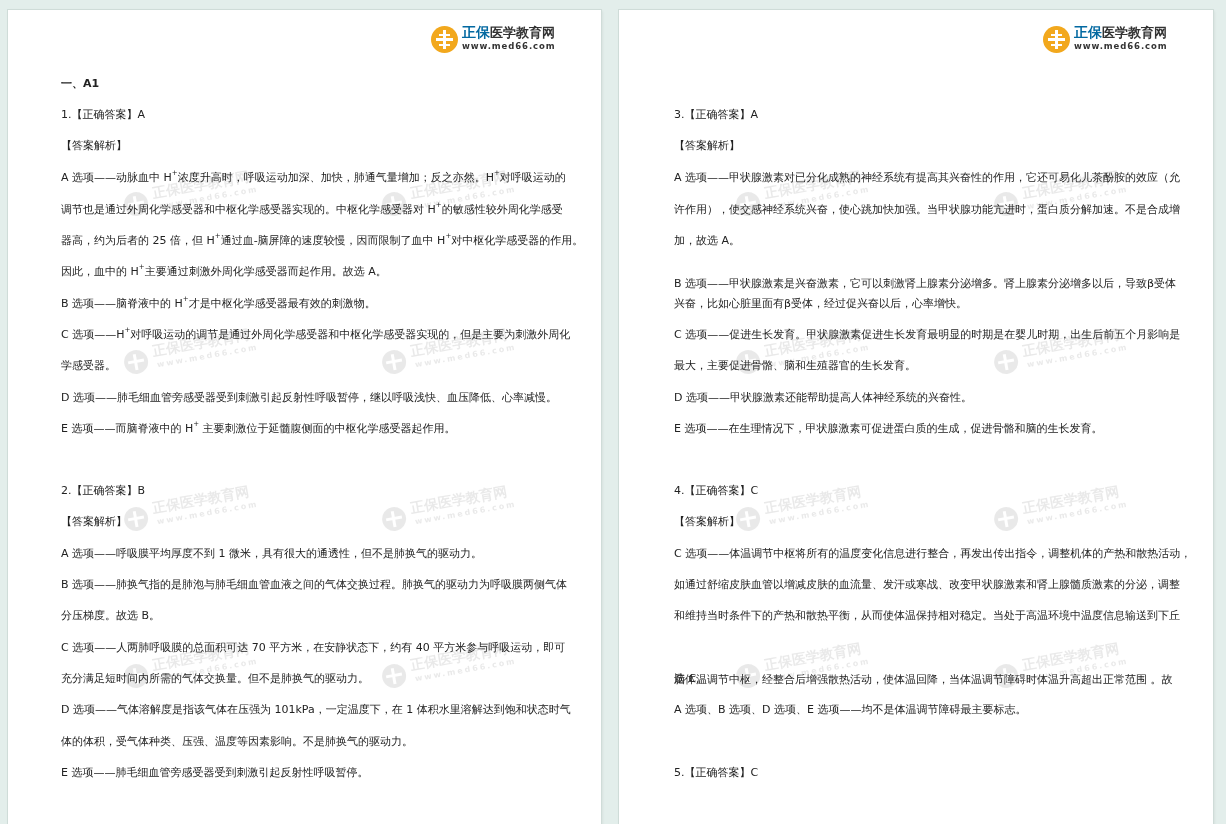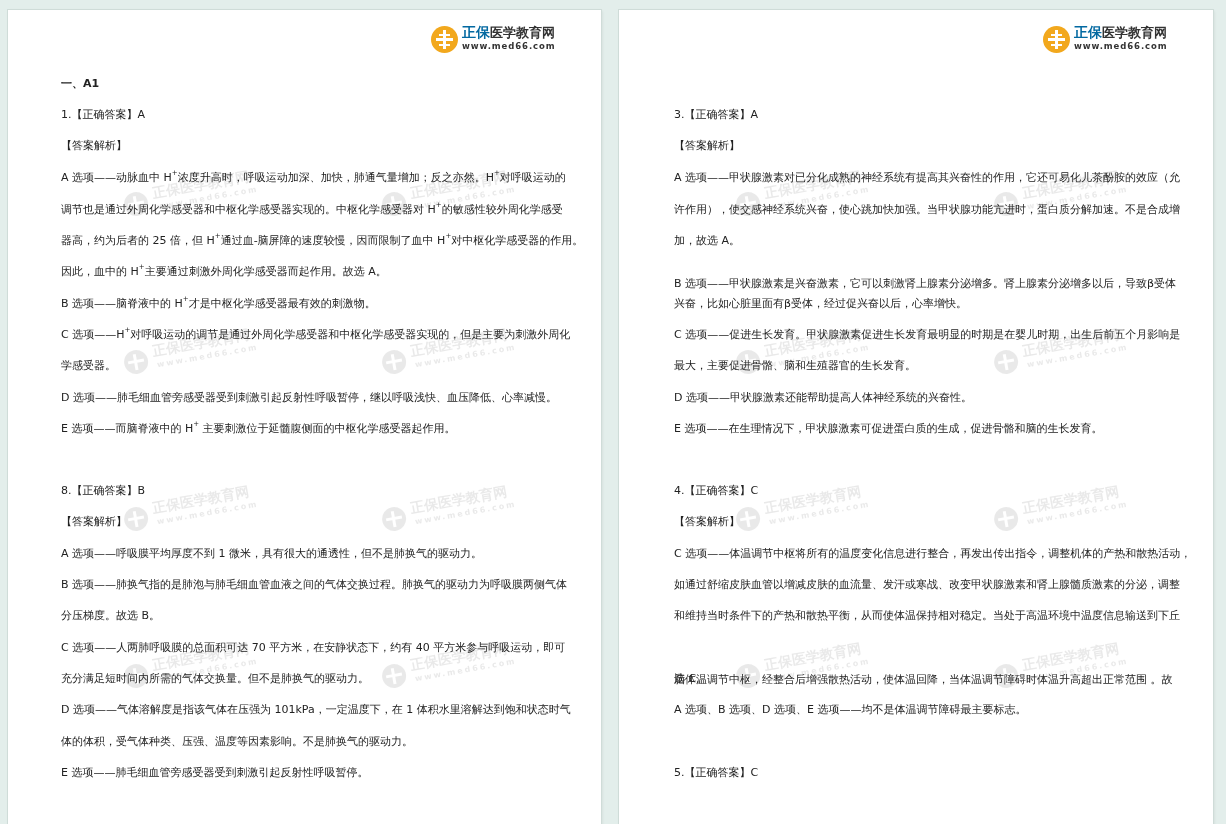--- a/index.html
+++ b/index.html
@@ -132,21 +132,21 @@
     <div class="ln" style="top:160px;"><span>A 选项——动脉血中 H</span><sup>+</sup><span>浓度升高时，呼吸运动加深、加快，肺通气量增加；反之亦然。H</span><sup>+</sup><span>对呼吸运动的</span></div>
     <div class="ln" style="top:192px;"><span>调节也是通过外周化学感受器和中枢化学感受器实现的。中枢化学感受器对 H</span><sup>+</sup><span>的敏感性较外周化学感受</span></div>
     <div class="ln" style="top:223px;"><span>器高，约为后者的 25 倍，但 H</span><sup>+</sup><span>通过血-脑屏障的速度较慢，因而限制了血中 H</span><sup>+</sup><span>对中枢化学感受器的作用。</span></div>
     <div class="ln" style="top:254px;"><span>因此，血中的 H</span><sup>+</sup><span>主要通过刺激外周化学感受器而起作用。故选 A。</span></div>
     <div class="ln" style="top:286px;"><span>B 选项——脑脊液中的 H</span><sup>+</sup><span>才是中枢化学感受器最有效的刺激物。</span></div>
     <div class="ln" style="top:317px;"><span>C 选项——H</span><sup>+</sup><span>对呼吸运动的调节是通过外周化学感受器和中枢化学感受器实现的，但是主要为刺激外周化</span></div>
     <div class="ln" style="top:348px;"><span>学感受器。</span></div>
     <div class="ln" style="top:380px;"><span>D 选项——肺毛细血管旁感受器受到刺激引起反射性呼吸暂停，继以呼吸浅快、血压降低、心率减慢。</span></div>
     <div class="ln" style="top:411px;"><span>E 选项——而脑脊液中的 H</span><sup>+</sup><span>  主要刺激位于延髓腹侧面的中枢化学感受器起作用。</span></div>
 
-    <div class="ln" style="top:473px;">8.【正确答案】B</div>
+    <div class="ln" style="top:473px;">2.【正确答案】B</div>
     <div class="ln" style="top:504px;">【答案解析】</div>
     <div class="ln" style="top:536px;">A 选项——呼吸膜平均厚度不到 1 微米，具有很大的通透性，但不是肺换气的驱动力。</div>
     <div class="ln" style="top:567px;">B 选项——肺换气指的是肺泡与肺毛细血管血液之间的气体交换过程。肺换气的驱动力为呼吸膜两侧气体</div>
     <div class="ln" style="top:598px;">分压梯度。故选 B。</div>
     <div class="ln" style="top:630px;">C 选项——人两肺呼吸膜的总面积可达 70 平方米，在安静状态下，约有 40 平方米参与呼吸运动，即可</div>
     <div class="ln" style="top:661px;">充分满足短时间内所需的气体交换量。但不是肺换气的驱动力。</div>
     <div class="ln" style="top:692px;">D 选项——气体溶解度是指该气体在压强为 101kPa，一定温度下，在 1 体积水里溶解达到饱和状态时气</div>
     <div class="ln" style="top:724px;">体的体积，受气体种类、压强、温度等因素影响。不是肺换气的驱动力。</div>
     <div class="ln" style="top:755px;">E 选项——肺毛细血管旁感受器受到刺激引起反射性呼吸暂停。</div>
   </div>

